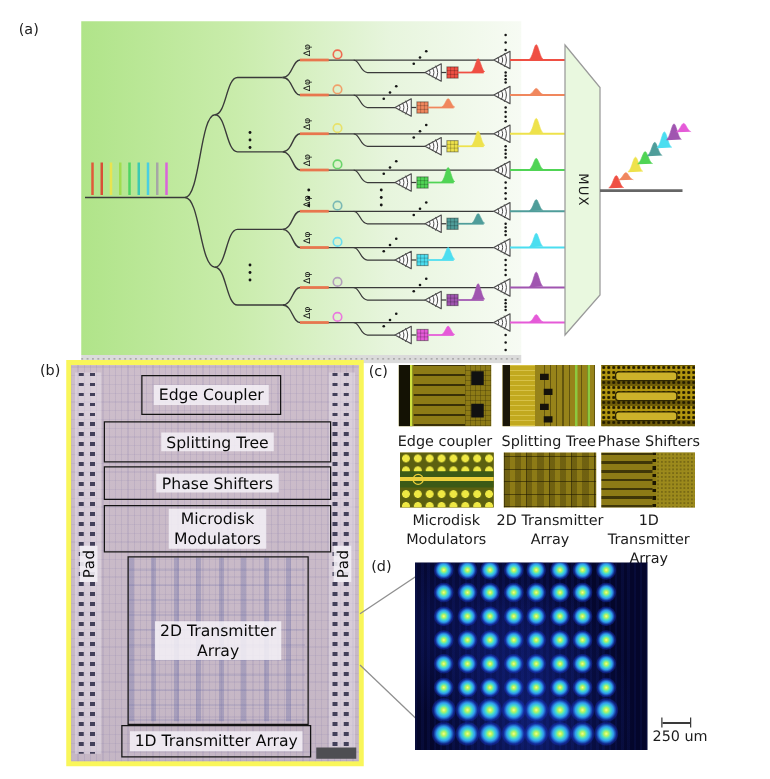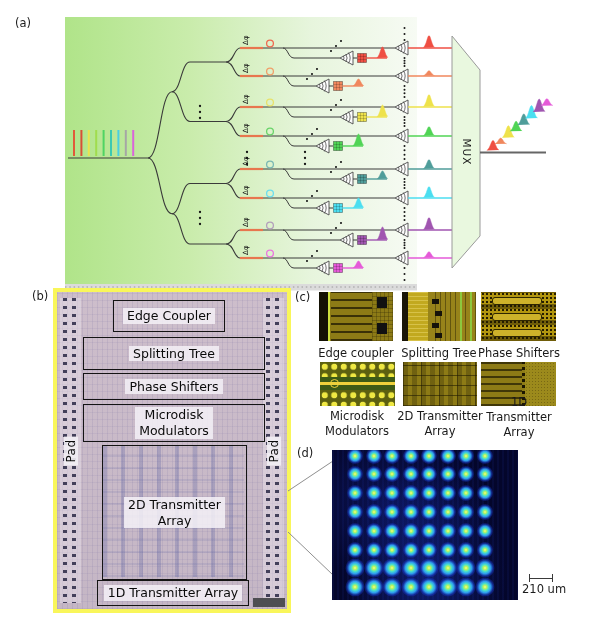--- a/index.html
+++ b/index.html
@@ -509,21 +509,21 @@
     <div class="layer" style="left:58%;top:0;right:0;height:100%;background-color:#9c8a1c;background-image:radial-gradient(rgba(40,32,0,.3) .6px,transparent 1px);background-size:3px 3px"></div>
   </div>
 
   <div class="cap" style="left:318px;top:346px;width:76px">Edge coupler</div>
   <div class="cap" style="left:399px;top:346px;width:80px">Splitting Tree</div>
   <div class="cap" style="left:477px;top:346px;width:84px">Phase Shifters</div>
   <div class="cap" style="left:318px;top:409px;width:78px">Microdisk
 Modulators</div>
   <div class="cap" style="left:397px;top:409px;width:86px">2D Transmitter
 Array</div>
-  <div class="cap" style="left:477px;top:395px;width:84px">1D Transmitter
+  <div class="cap" style="left:477px;top:409px;width:84px">1D Transmitter
 Array</div>
 
   <div class="plabel" style="left:297px;top:446px">(d)</div>
   <div class="d-img" id="spotsD">
       <div class="spot" style="left: 15px; top: -2.5px;"></div>
       <div class="spot" style="left: 33.5px; top: -2.5px;"></div>
       <div class="spot" style="left: 52px; top: -2.5px;"></div>
       <div class="spot" style="left: 70.5px; top: -2.5px;"></div>
       <div class="spot" style="left: 89px; top: -2.5px;"></div>
       <div class="spot" style="left: 107.5px; top: -2.5px;"></div>
@@ -580,15 +580,15 @@
       <div class="spot" style="left: 15px; top: 129.1px; transform: scale(1.2);"></div>
       <div class="spot" style="left: 33.5px; top: 129.1px; transform: scale(1.2);"></div>
       <div class="spot" style="left: 52px; top: 129.1px; transform: scale(1.2);"></div>
       <div class="spot" style="left: 70.5px; top: 129.1px; transform: scale(1.2);"></div>
       <div class="spot" style="left: 89px; top: 129.1px; transform: scale(1.2);"></div>
       <div class="spot" style="left: 107.5px; top: 129.1px; transform: scale(1.2);"></div>
       <div class="spot" style="left: 126px; top: 129.1px; transform: scale(1.2);"></div>
       <div class="spot" style="left: 144.5px; top: 129.1px; transform: scale(1.2);"></div>
     </div>
   <div class="scalebar"></div>
-  <div class="scaletext">210 um</div>
+  <div class="scaletext">250 um</div>
 
 </div>
 
 </body></html>

